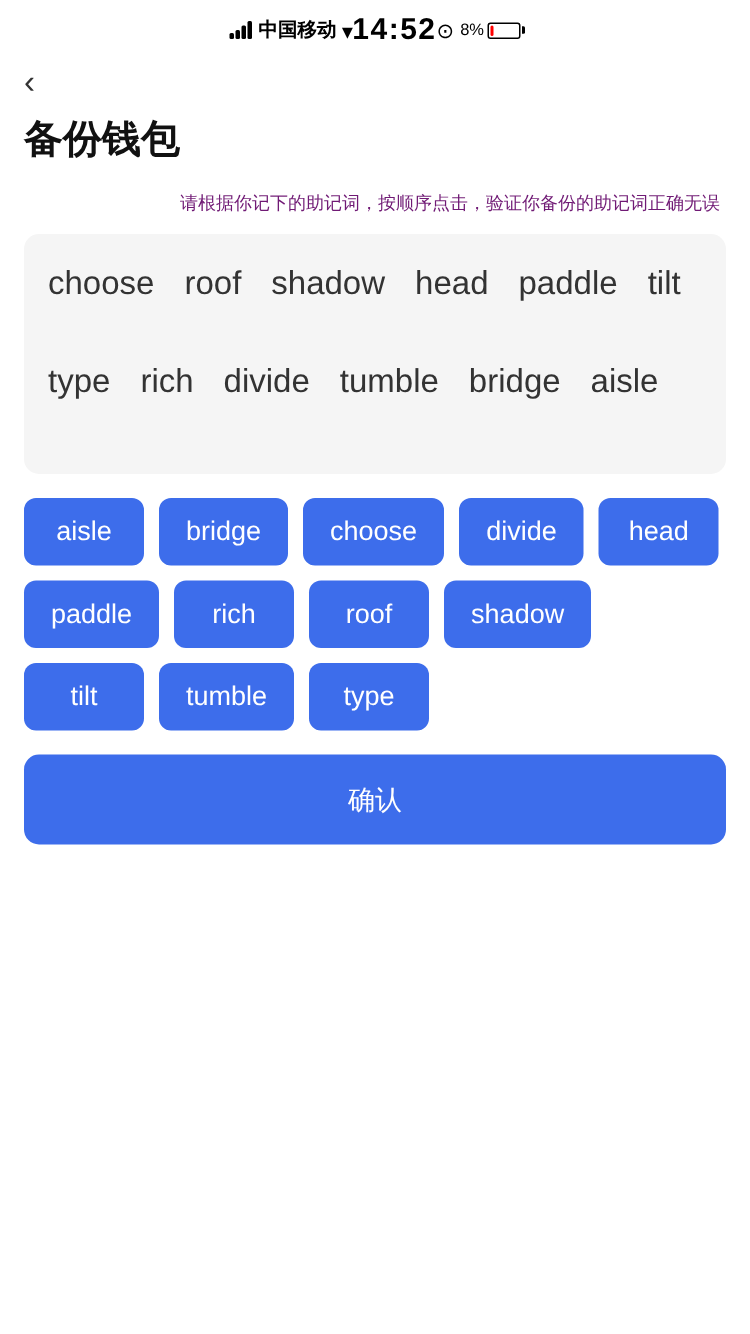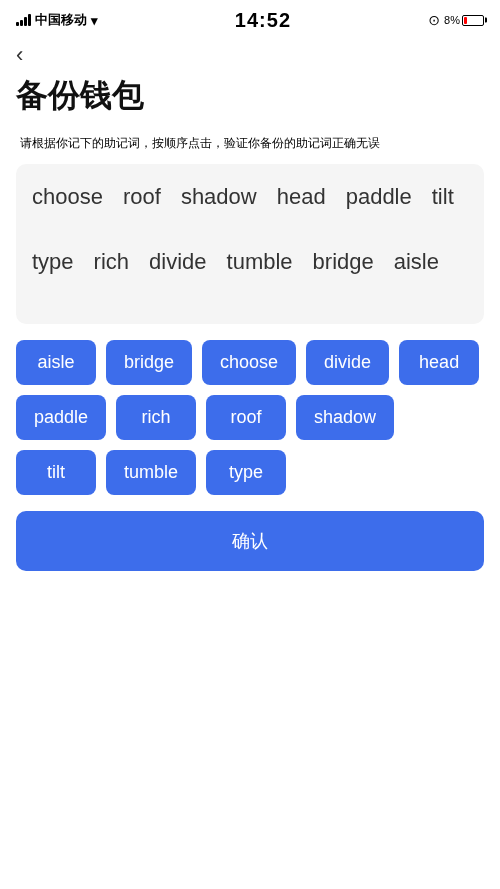--- a/index.html
+++ b/index.html
@@ -9,21 +9,21 @@
       min-height: 889px;
       background: #fff;
       font-family: -apple-system, "PingFang SC", "Helvetica Neue", sans-serif;
       position: relative;
       overflow-x: hidden;
     }
 
     
     .status-bar {
       display: flex;
-      justify-content: space-between;
+      justify-content: center;
       align-items: center;
       padding: 8px 16px 4px 16px;
       height: 36px;
     }
     .status-left {
       display: flex;
       align-items: center;
       gap: 4px;
       font-size: 13px;
       font-weight: 600;
@@ -92,42 +92,42 @@
       display: inline-block;
     }
     .back-arrow {
       font-size: 22px;
       color: #333;
       line-height: 1;
     }
 
     
     .page-title {
-      font-size: 32px;
+      font-size: 26px;
       font-weight: 700;
       color: #111;
       padding: 8px 16px 16px 16px;
     }
 
     
     .section-header {
       text-align: center;
       margin: 0 16px 4px 16px;
     }
     .section-title {
       font-size: 16px;
       color: #333;
       font-weight: 500;
       margin-bottom: 6px;
     }
     .section-desc {
       font-size: 12px;
-      color: #000000;
+      color: #701a75;
       line-height: 1.5;
-      text-align: left;
+      text-align: right;
       padding: 0 4px;
     }
 
     
     .word-display-area {
       margin: 12px 16px 16px 16px;
       background: #f5f5f5;
       border-radius: 10px;
       padding: 20px 16px;
       min-height: 160px;

